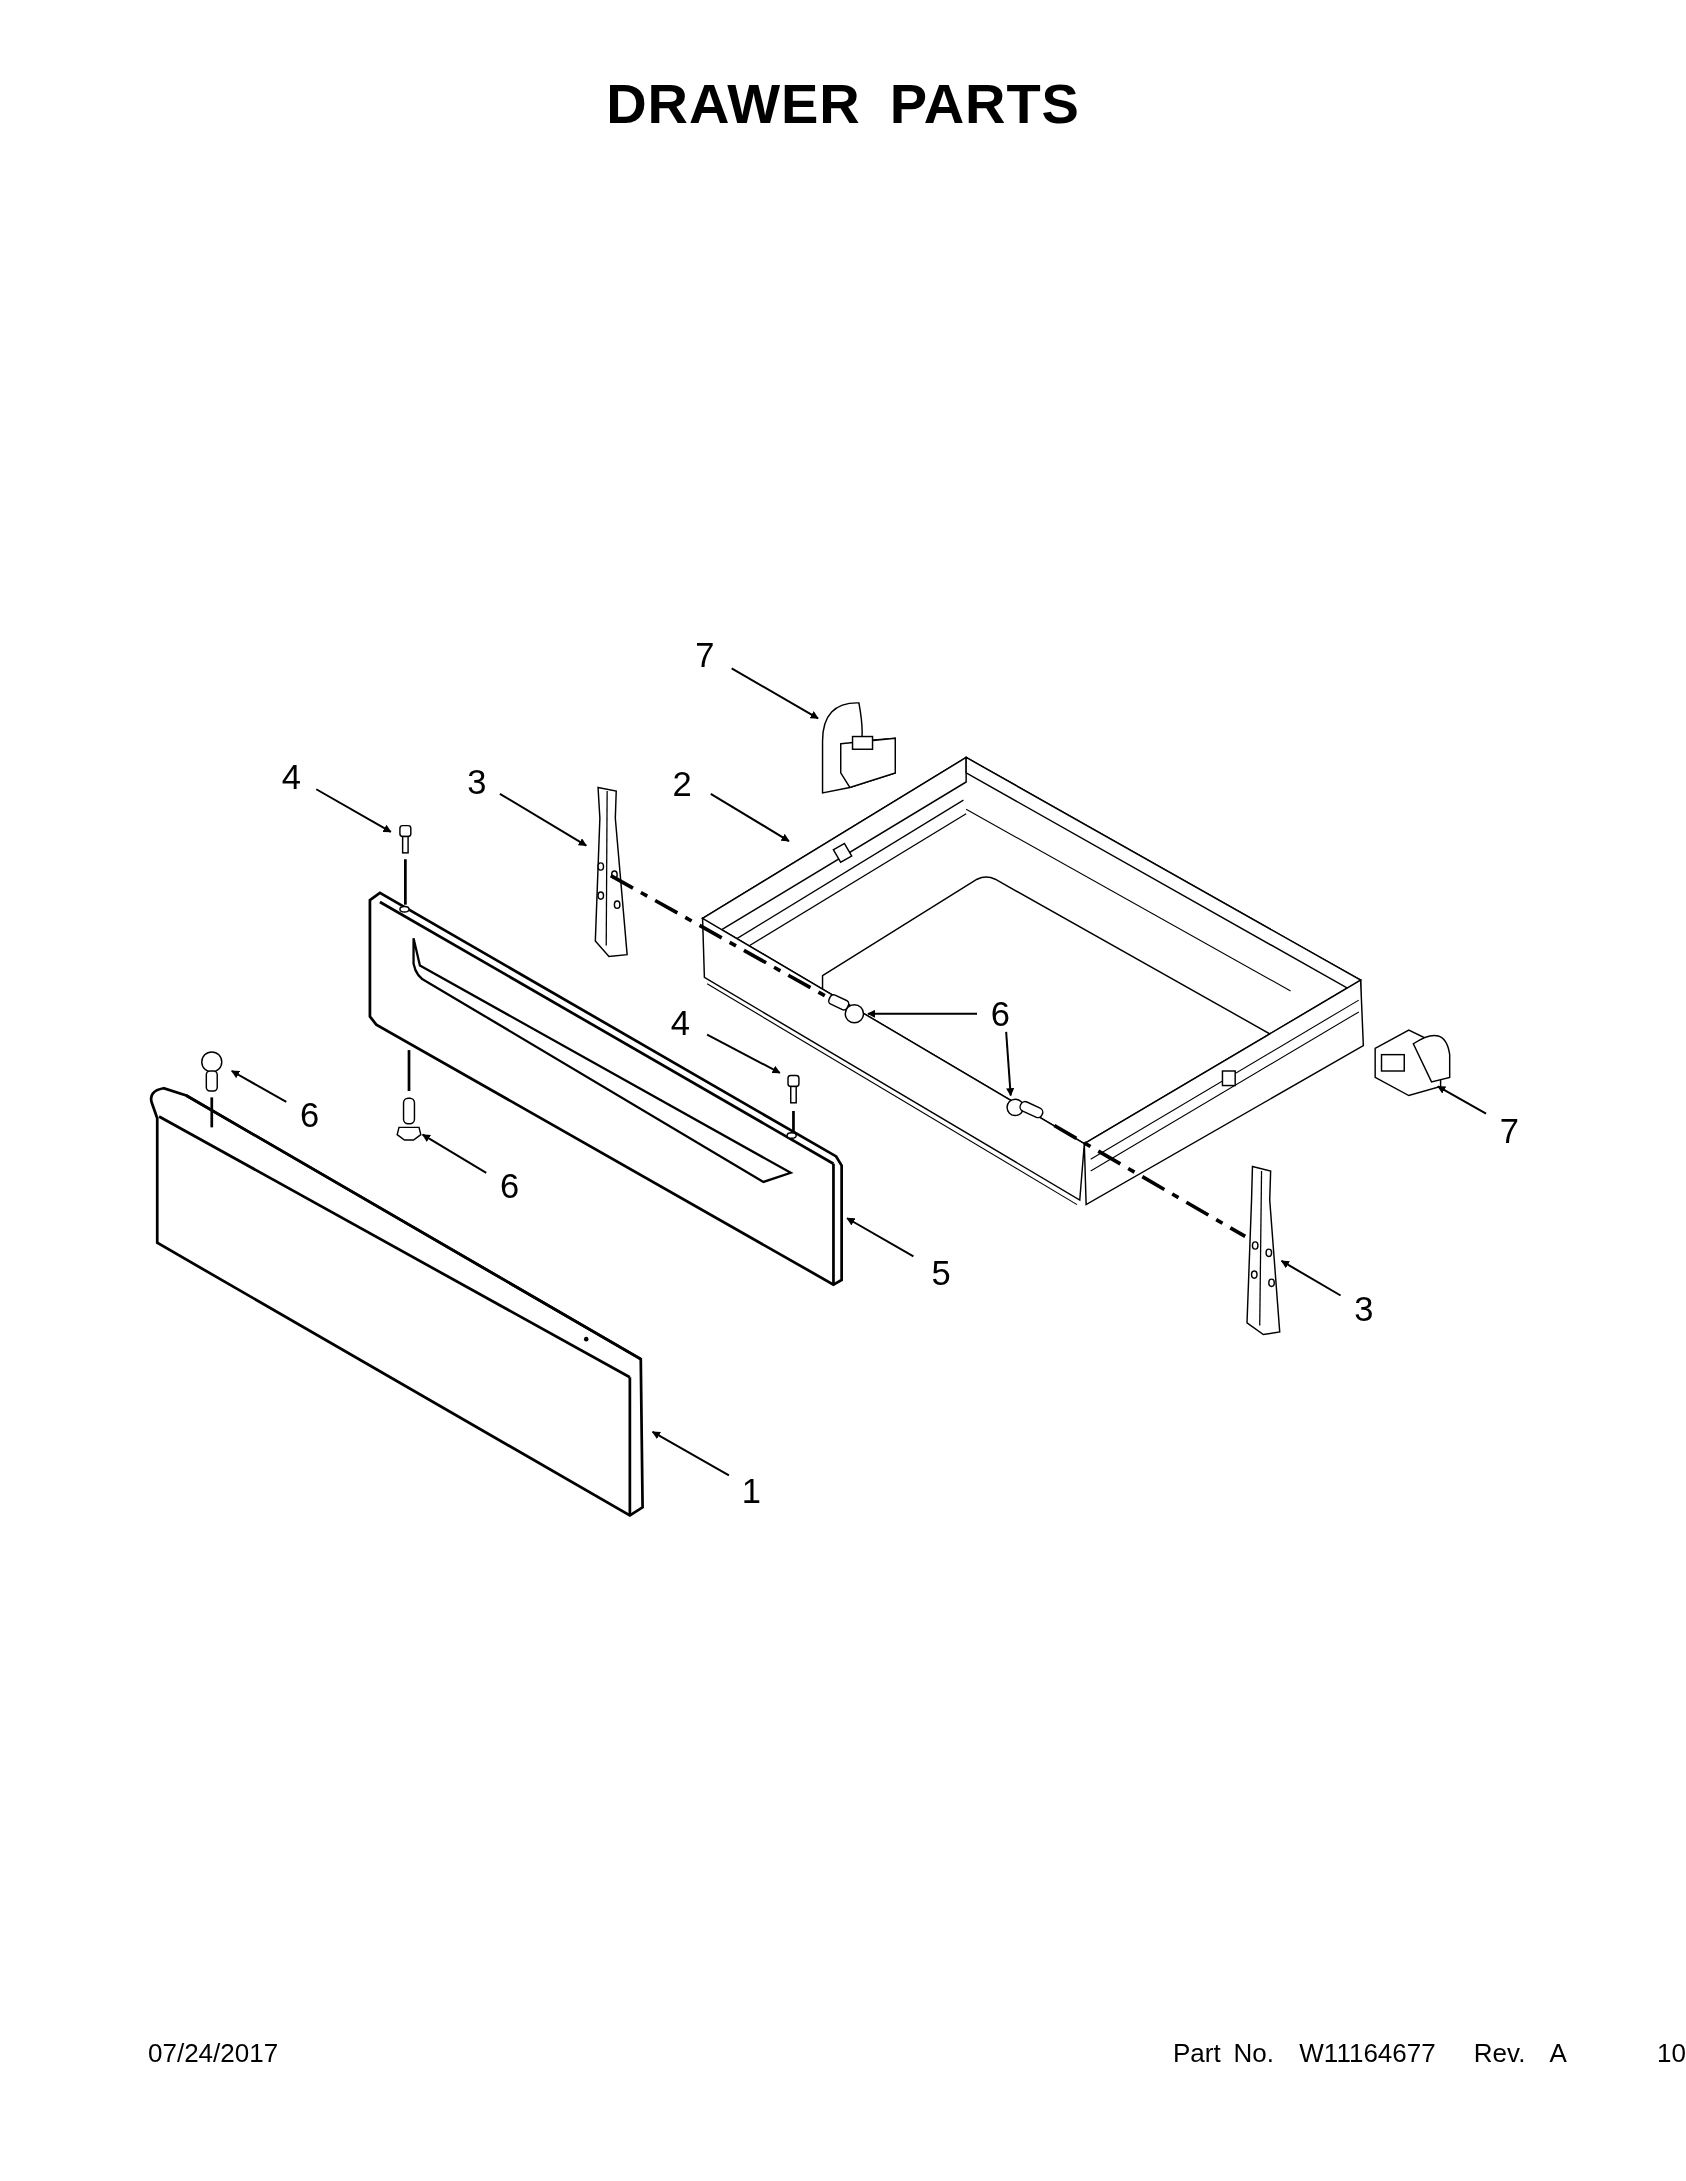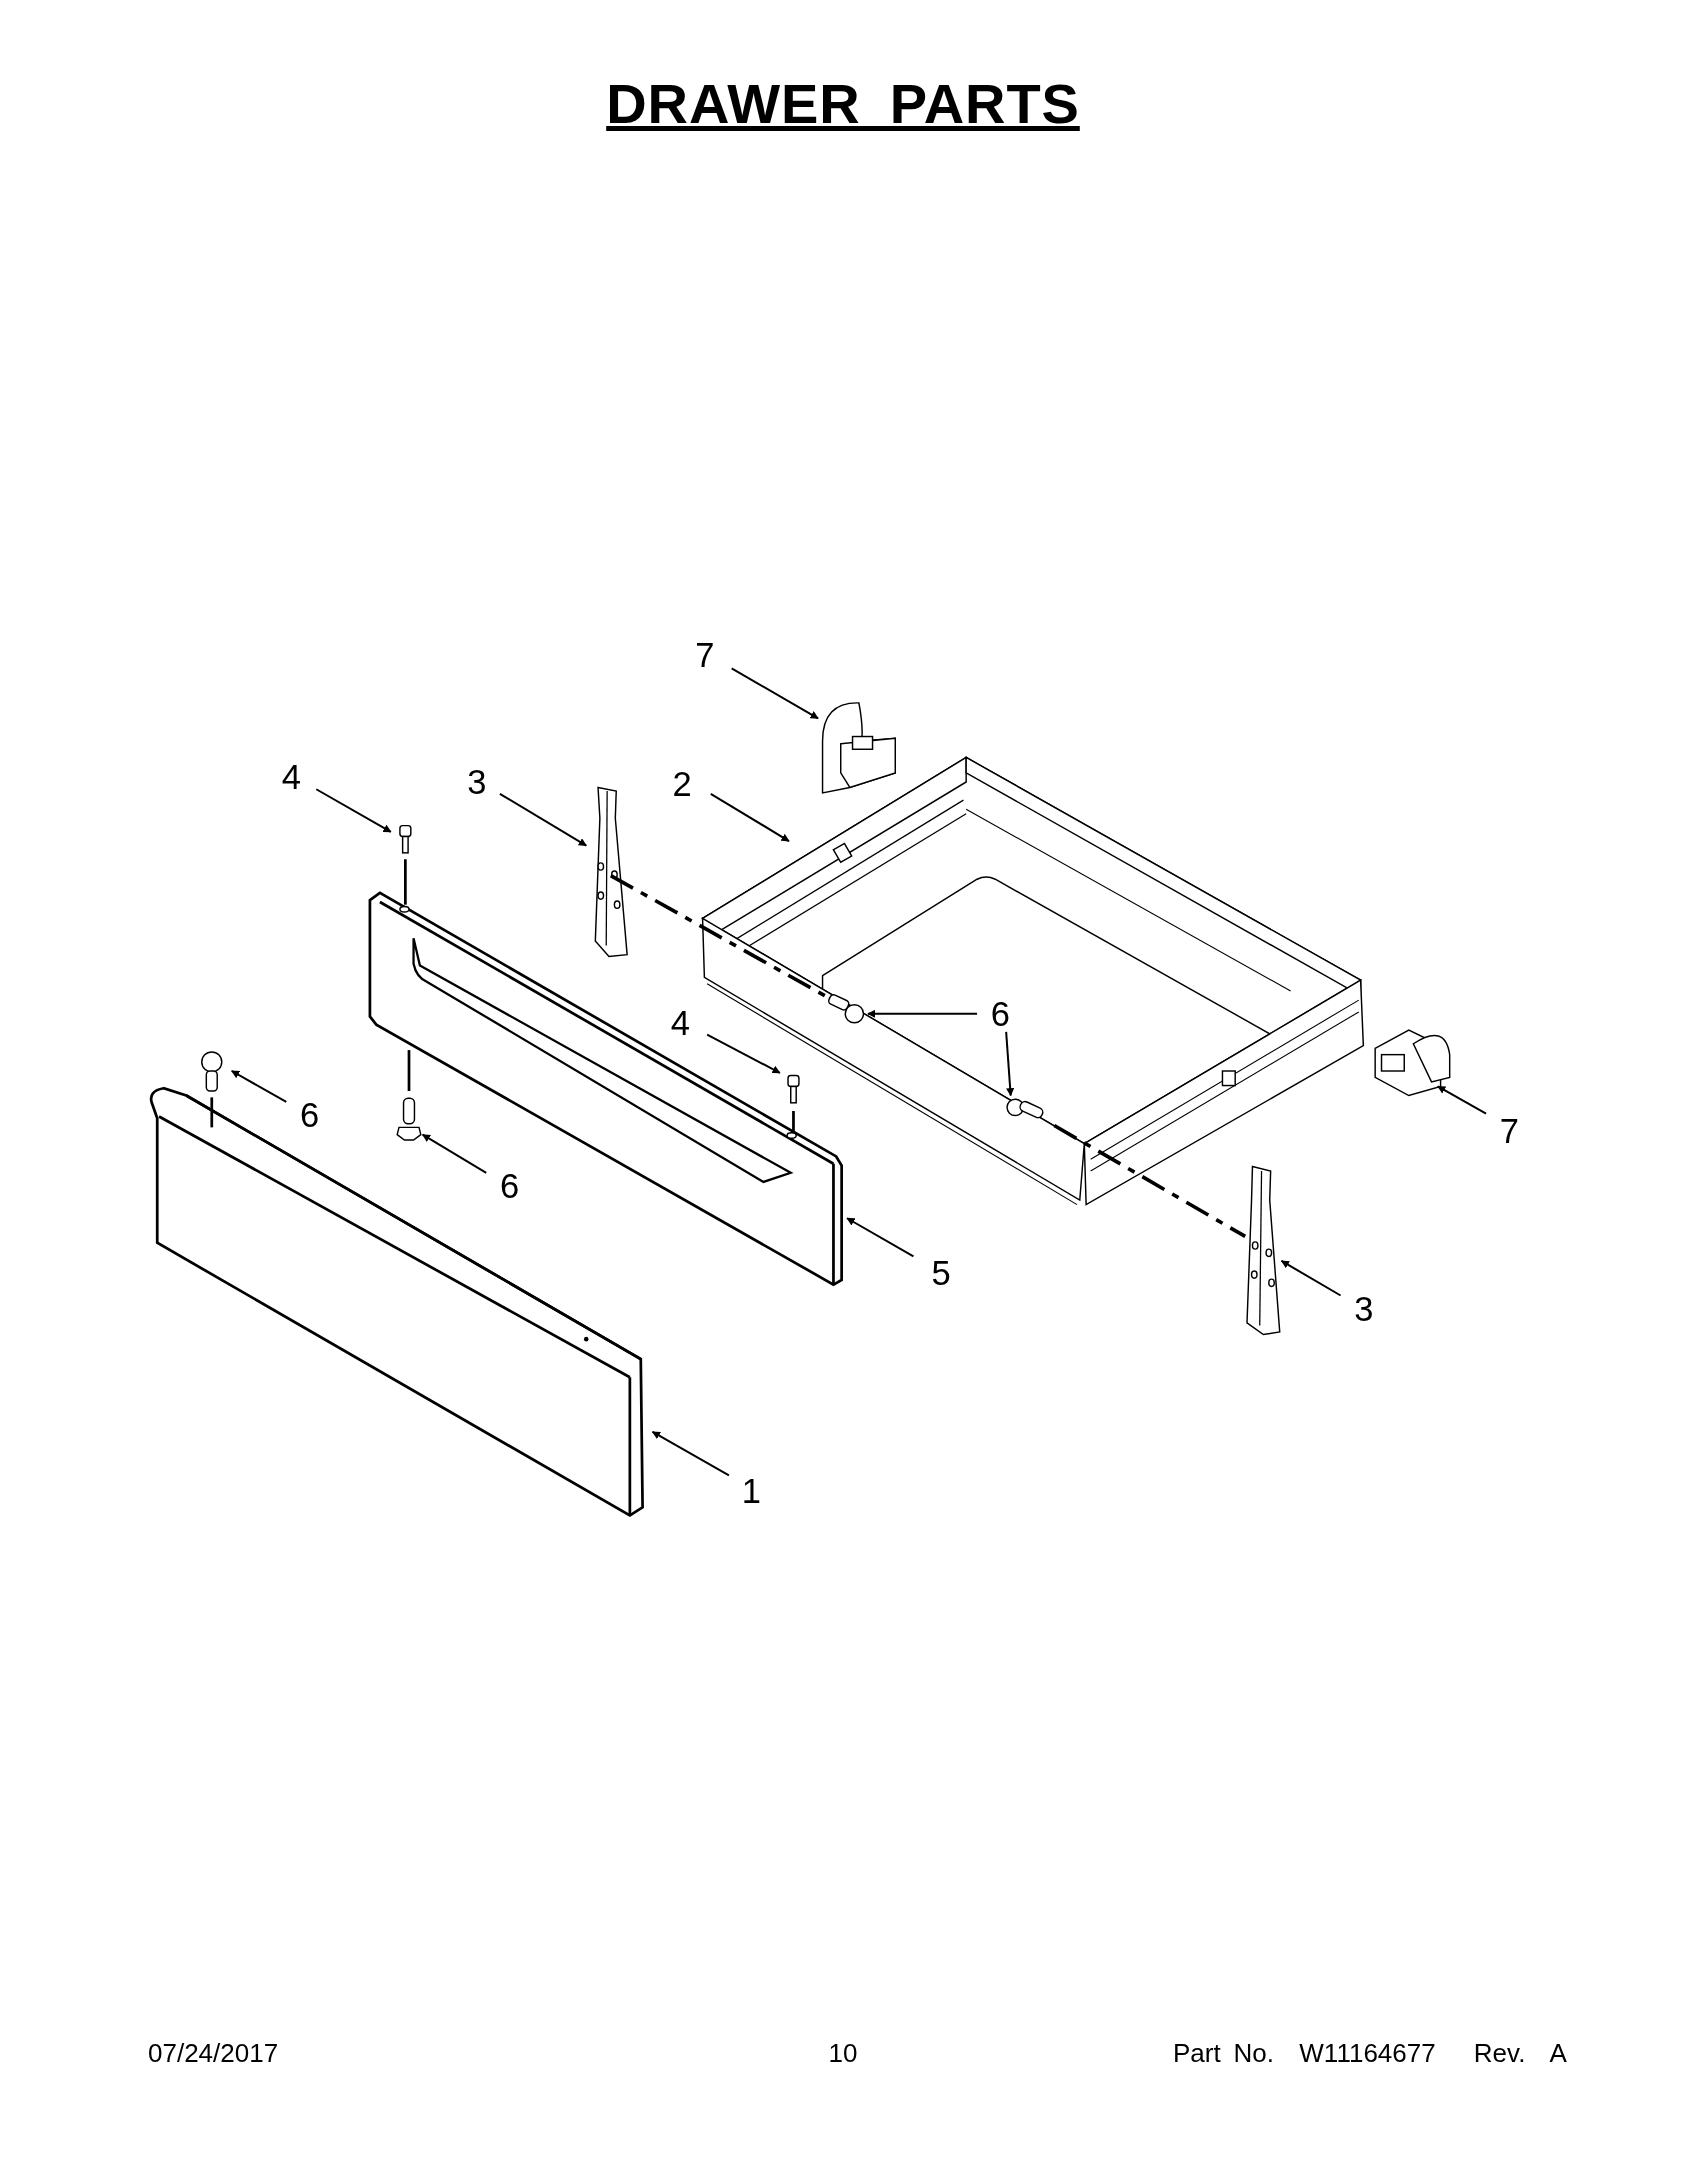--- a/index.html
+++ b/index.html
@@ -1,22 +1,22 @@
 <!DOCTYPE html>
 <html style="font-size:14.5px"><head>
 <meta charset="utf-8">
 <style>
   html, body { margin: 0; padding: 0; background: #ffffff; }
   body { width: 1686px; height: 2182px; position: relative; overflow: hidden; font-family: "Liberation Sans", sans-serif; color: #000; }
-  .title { position: absolute; top: 71px; left: 0; width: 1686px; text-align: center; font-weight: bold; font-size: 56px; letter-spacing: 0.9px; word-spacing: 12.7px; text-decoration: underline; }
+  .title { position: absolute; top: 71px; left: 0; width: 1686px; text-align: center; font-weight: bold; font-size: 56px; letter-spacing: 0.9px; word-spacing: 12.7px; }
   .diagram { position: absolute; left: 0; top: 0; width: 1686px; height: 2182px; }
   .callout { font-family: "Liberation Sans", sans-serif; font-size: 38px; fill: #000; }
   .footer { position: absolute; top: 2038px; font-size: 26px; text-align: right; }
   .footer-left { left: 148px; }
-  .footer-center { left: 0; width: 1686px; text-align: center; }
+  .footer-center { left: 0; width: 1686px; text-align: right; }
   .footer-right { left: 1173px; word-spacing: 5.5px; }
   .line { stroke: #000; fill: none; }
   .thin { stroke: #000; stroke-width: 1.6; fill: #fff; }
   .thick { stroke: #000; stroke-width: 3; fill: #fff; }
 </style>
 </head>
 <body>
 
 <div class="title">DRAWER PARTS</div>
 

